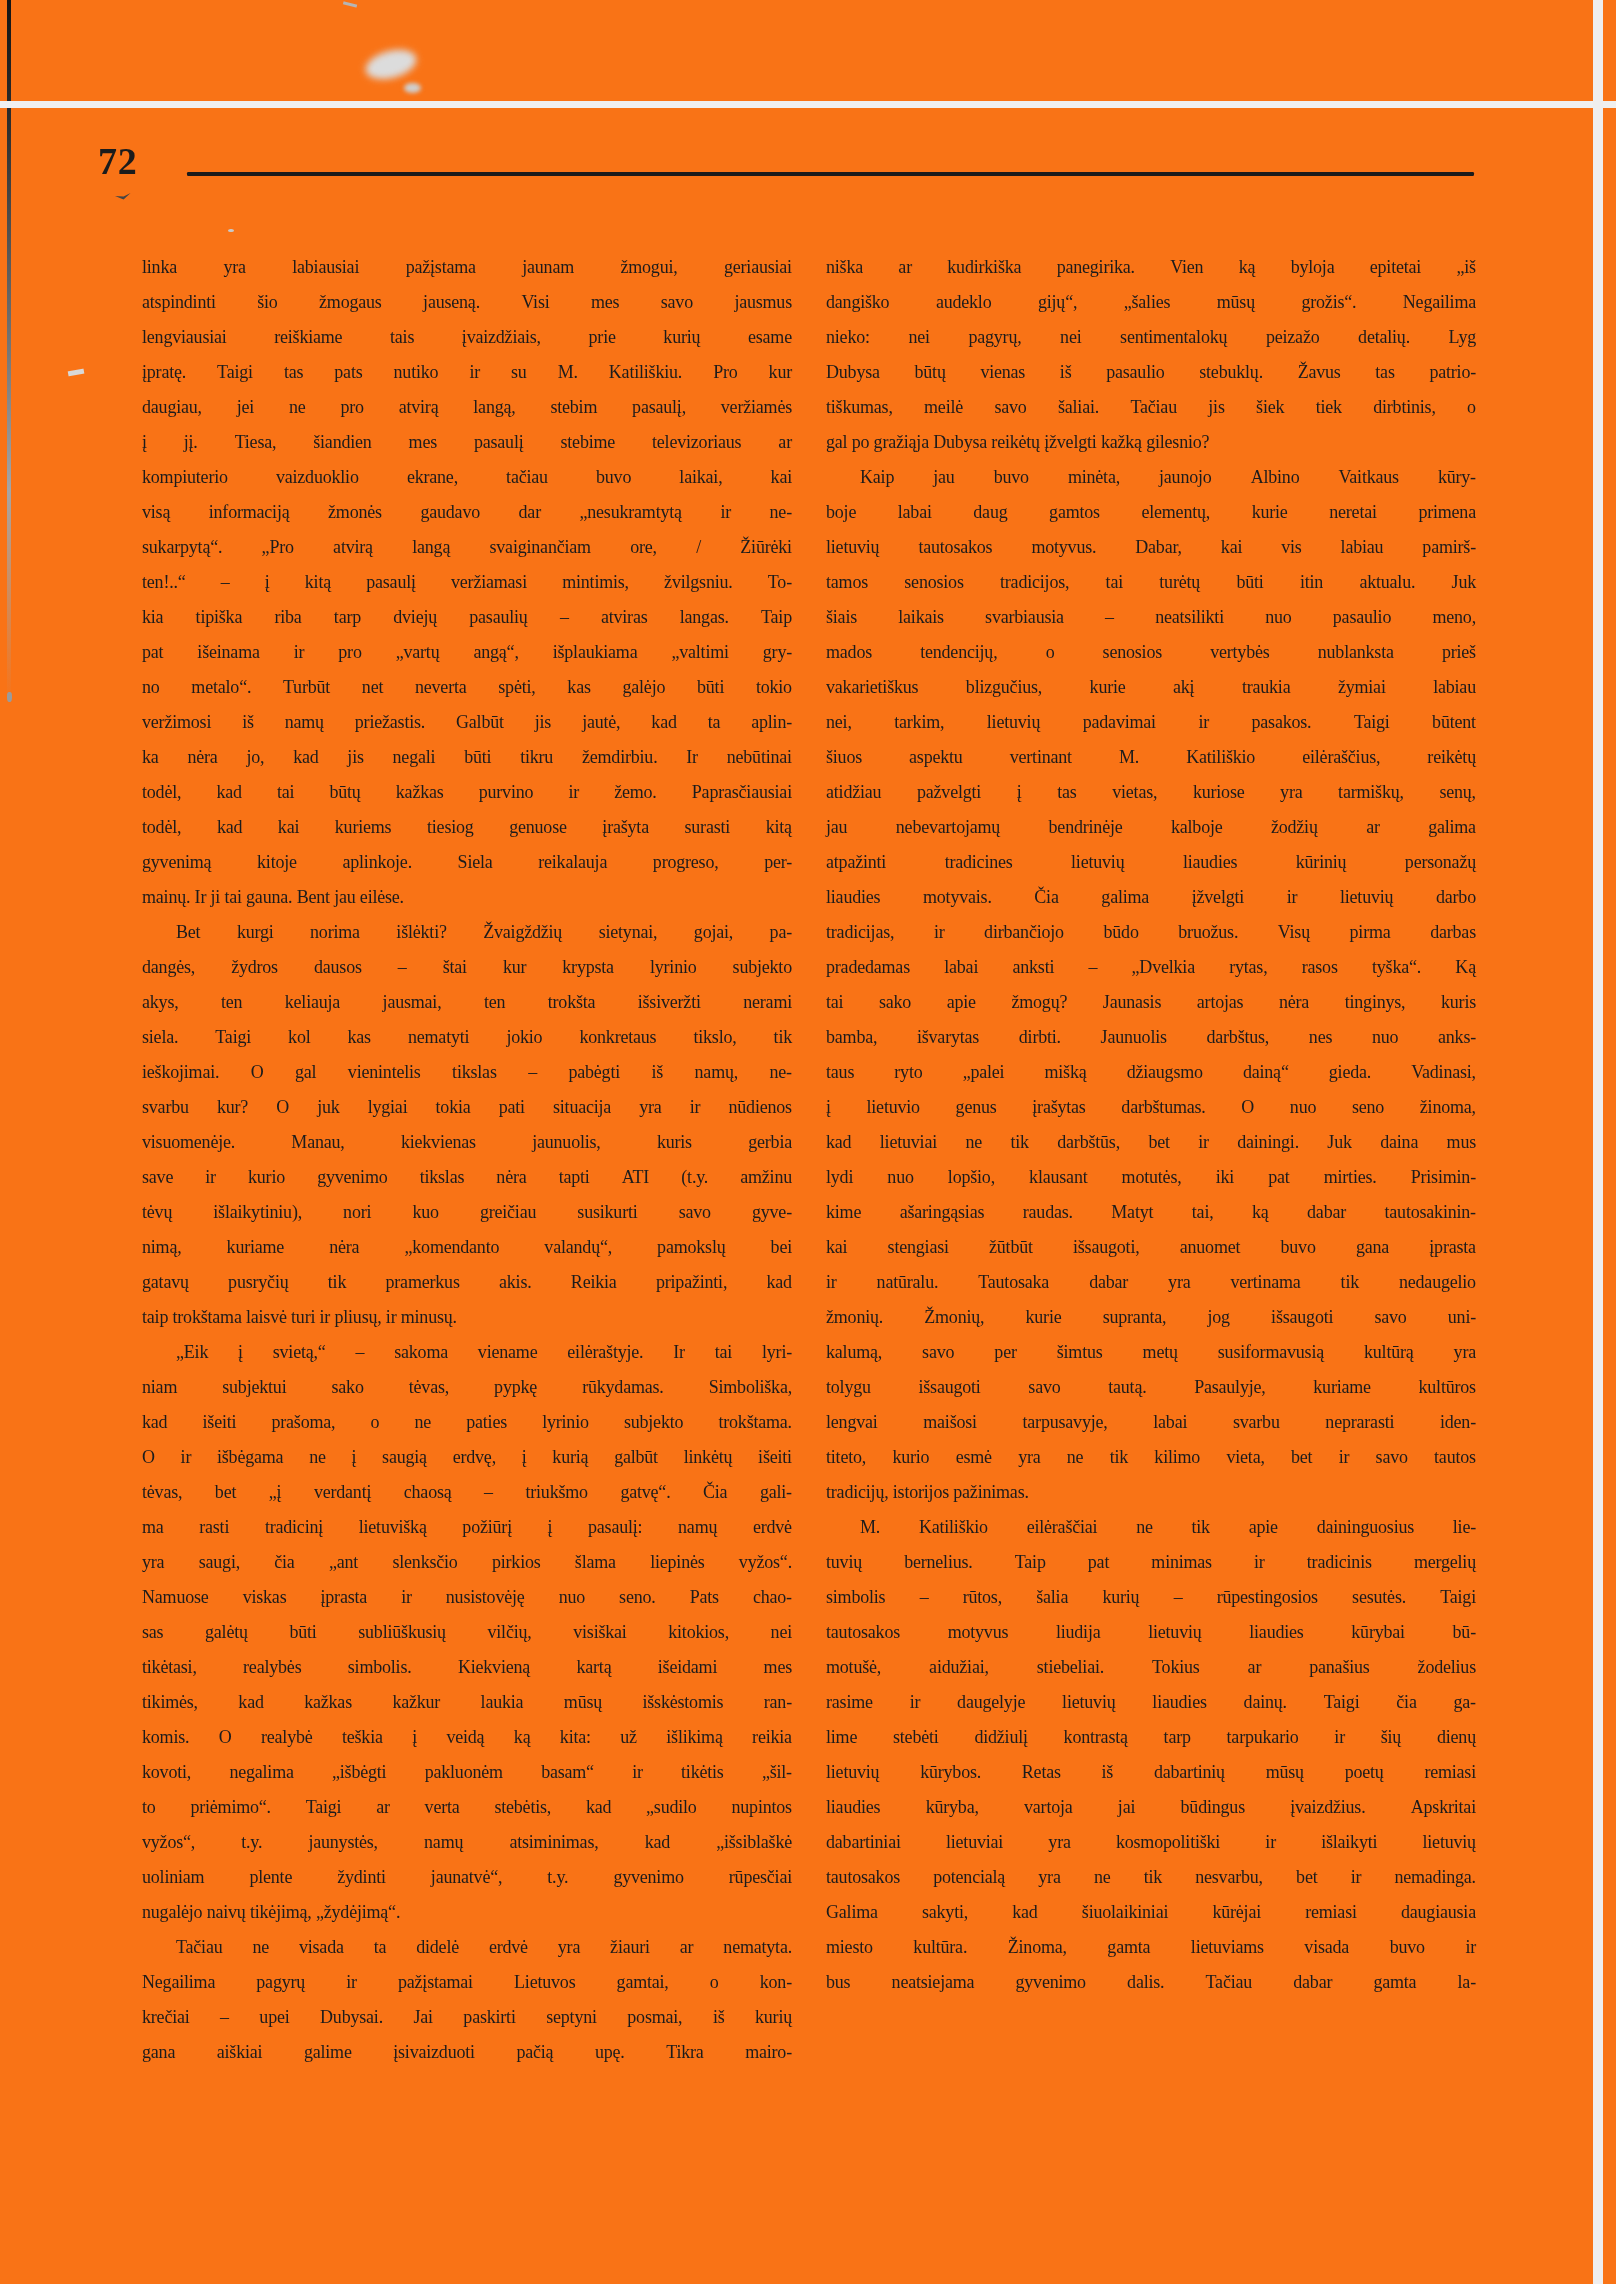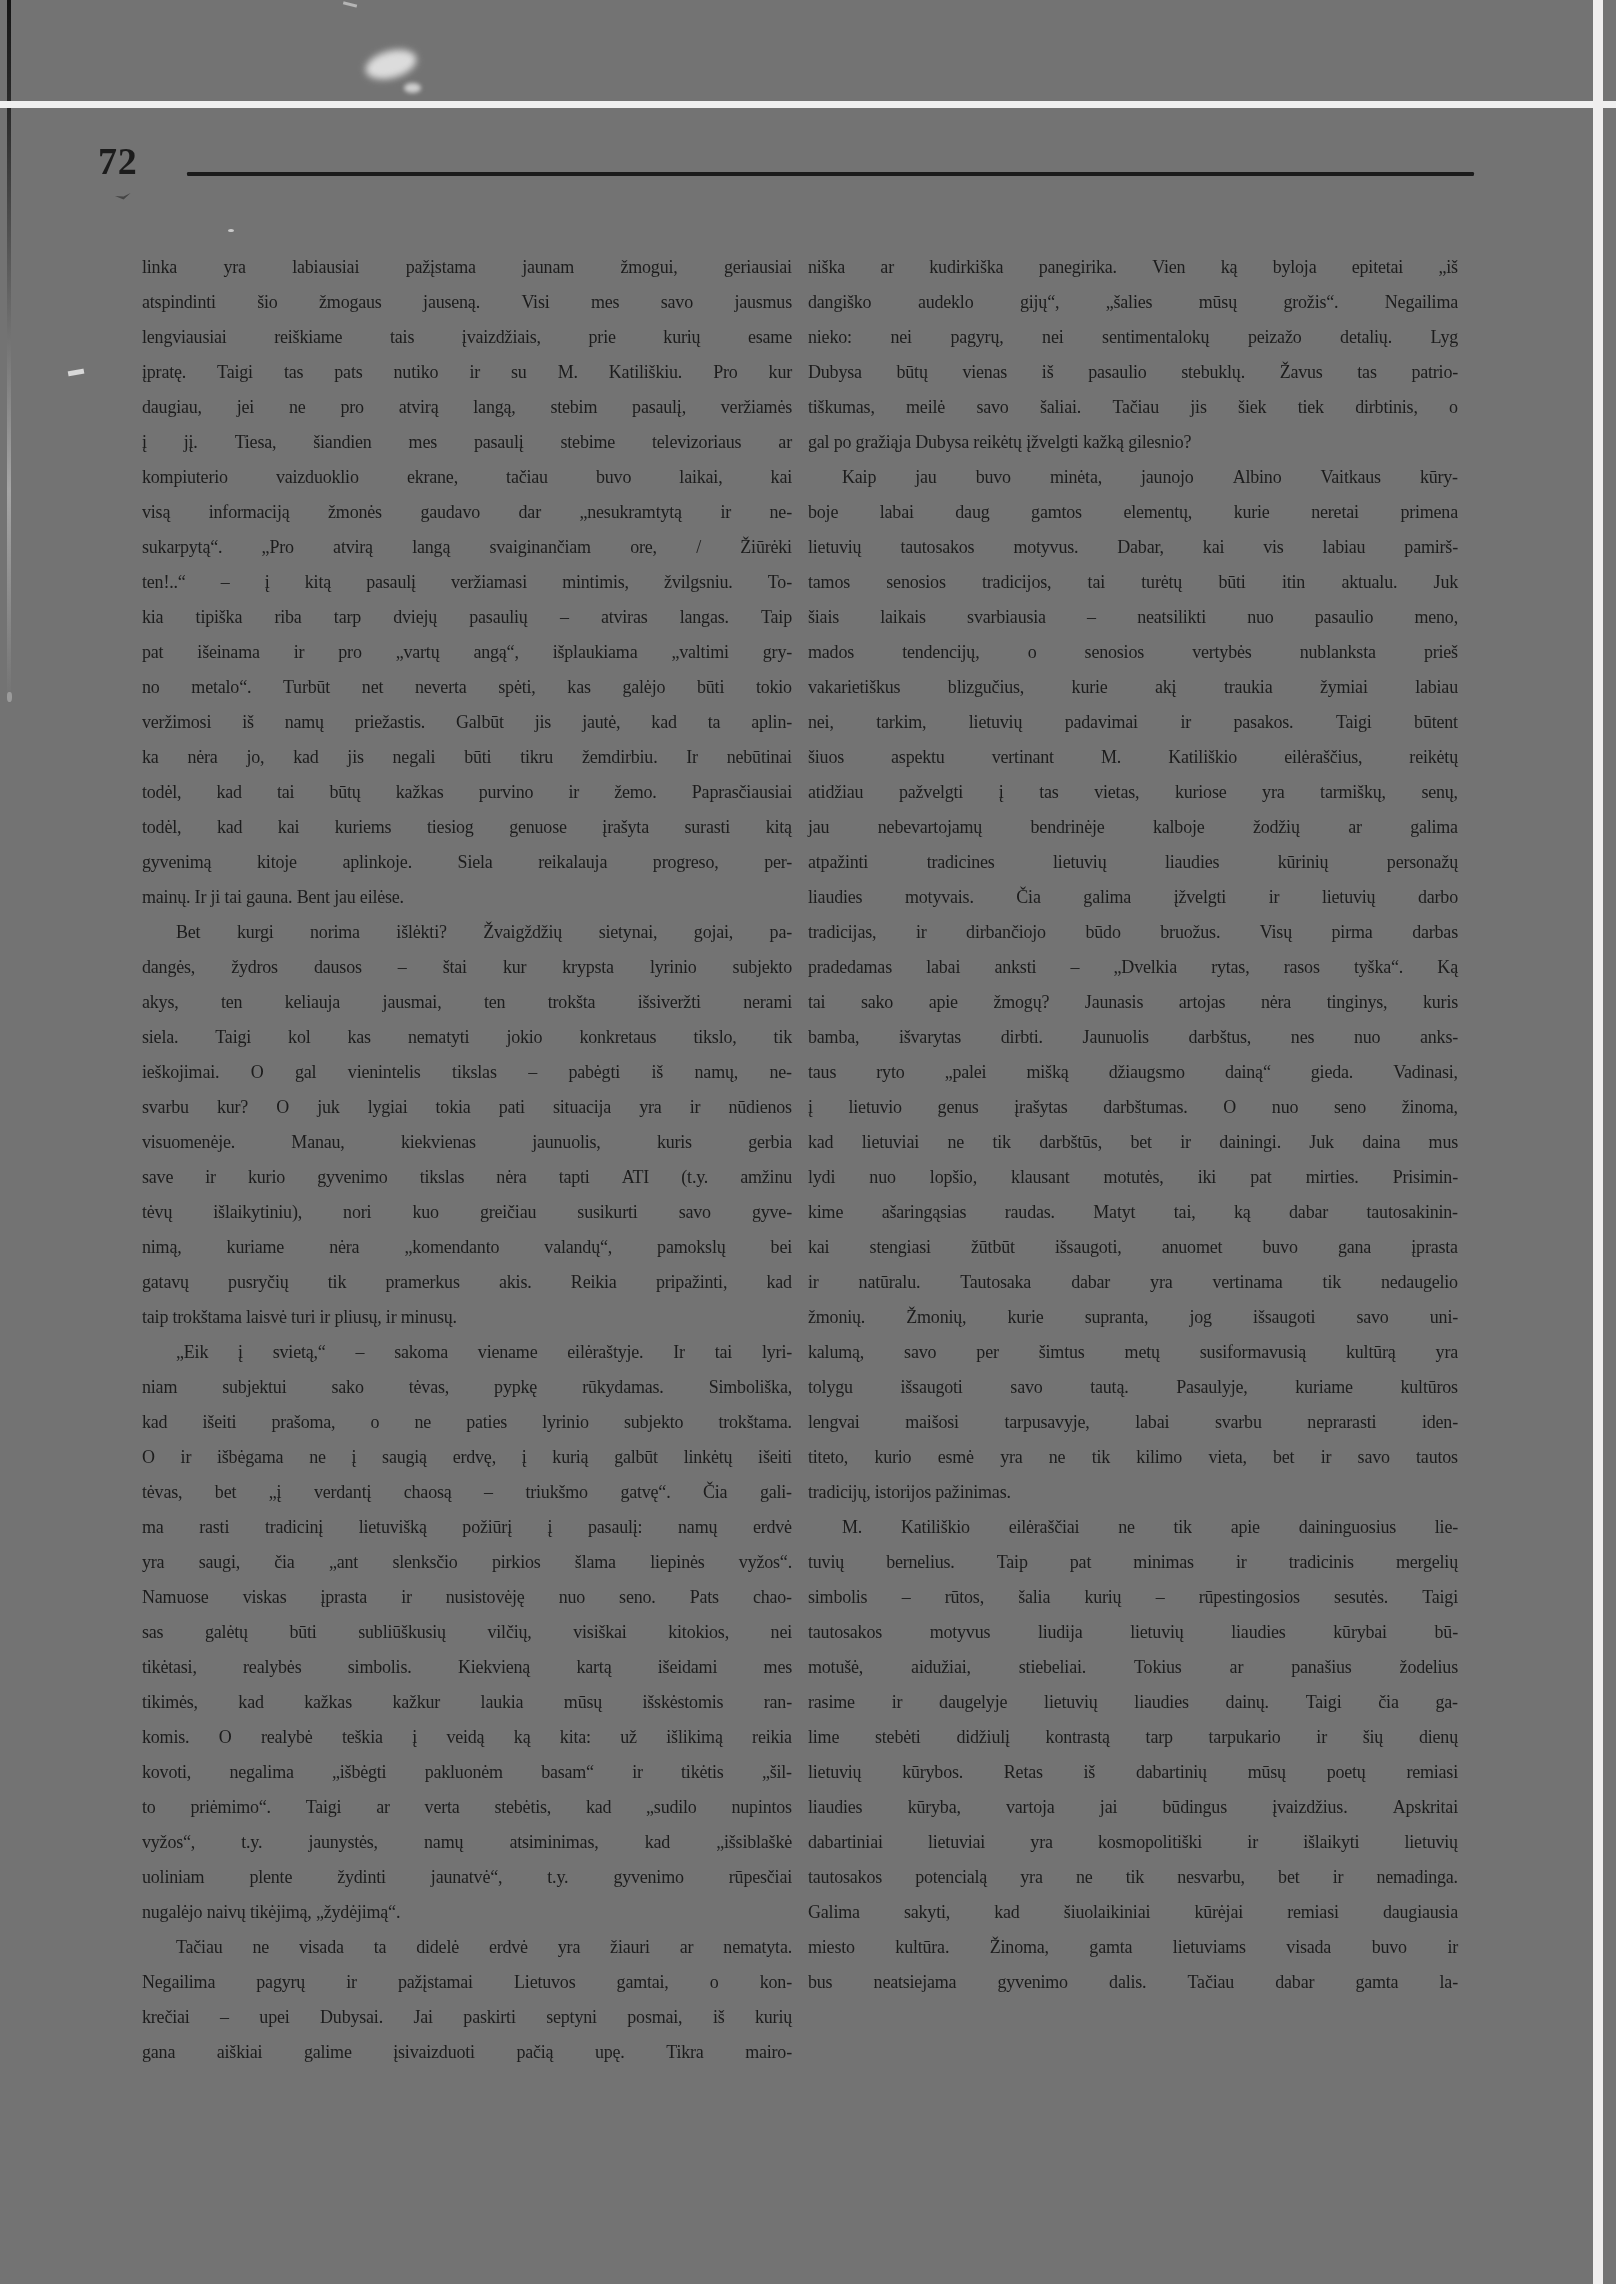--- a/index.html
+++ b/index.html
@@ -1,20 +1,20 @@
 <!DOCTYPE html>
 <html style="font-size:10.4px"><head>
 <meta charset="utf-8">
 <style>
   html, body { margin: 0; padding: 0; background: #ffffff; }
   .page {
     position: relative;
     width: 1616px;
     height: 2284px;
-    background: #737373;
+    background: #f97316;
     overflow: hidden;
     font-family: "Liberation Serif", "DejaVu Serif", serif;
     color: #1c1c1c;
   }
   
   .page-number {
     position: absolute;
     left: 98px;
     top: 139px;
     font-size: 38px;
@@ -32,21 +32,21 @@
   }
   
   .col {
     position: absolute;
     top: 250px;
     width: 650px;
     font-size: 18px;
     letter-spacing: -0.2px;
   }
   .col-left  { left: 142px; }
-  .col-right { left: 808px; }
+  .col-right { left: 826px; }
   .line {
     display: flex;
     justify-content: space-between;
     height: 35px;
     line-height: 35px;
     white-space: pre;
   }
   .line span { line-height: 35px; }
   .line.indent { padding-left: 34px; }
   .line.last { display: block; }

